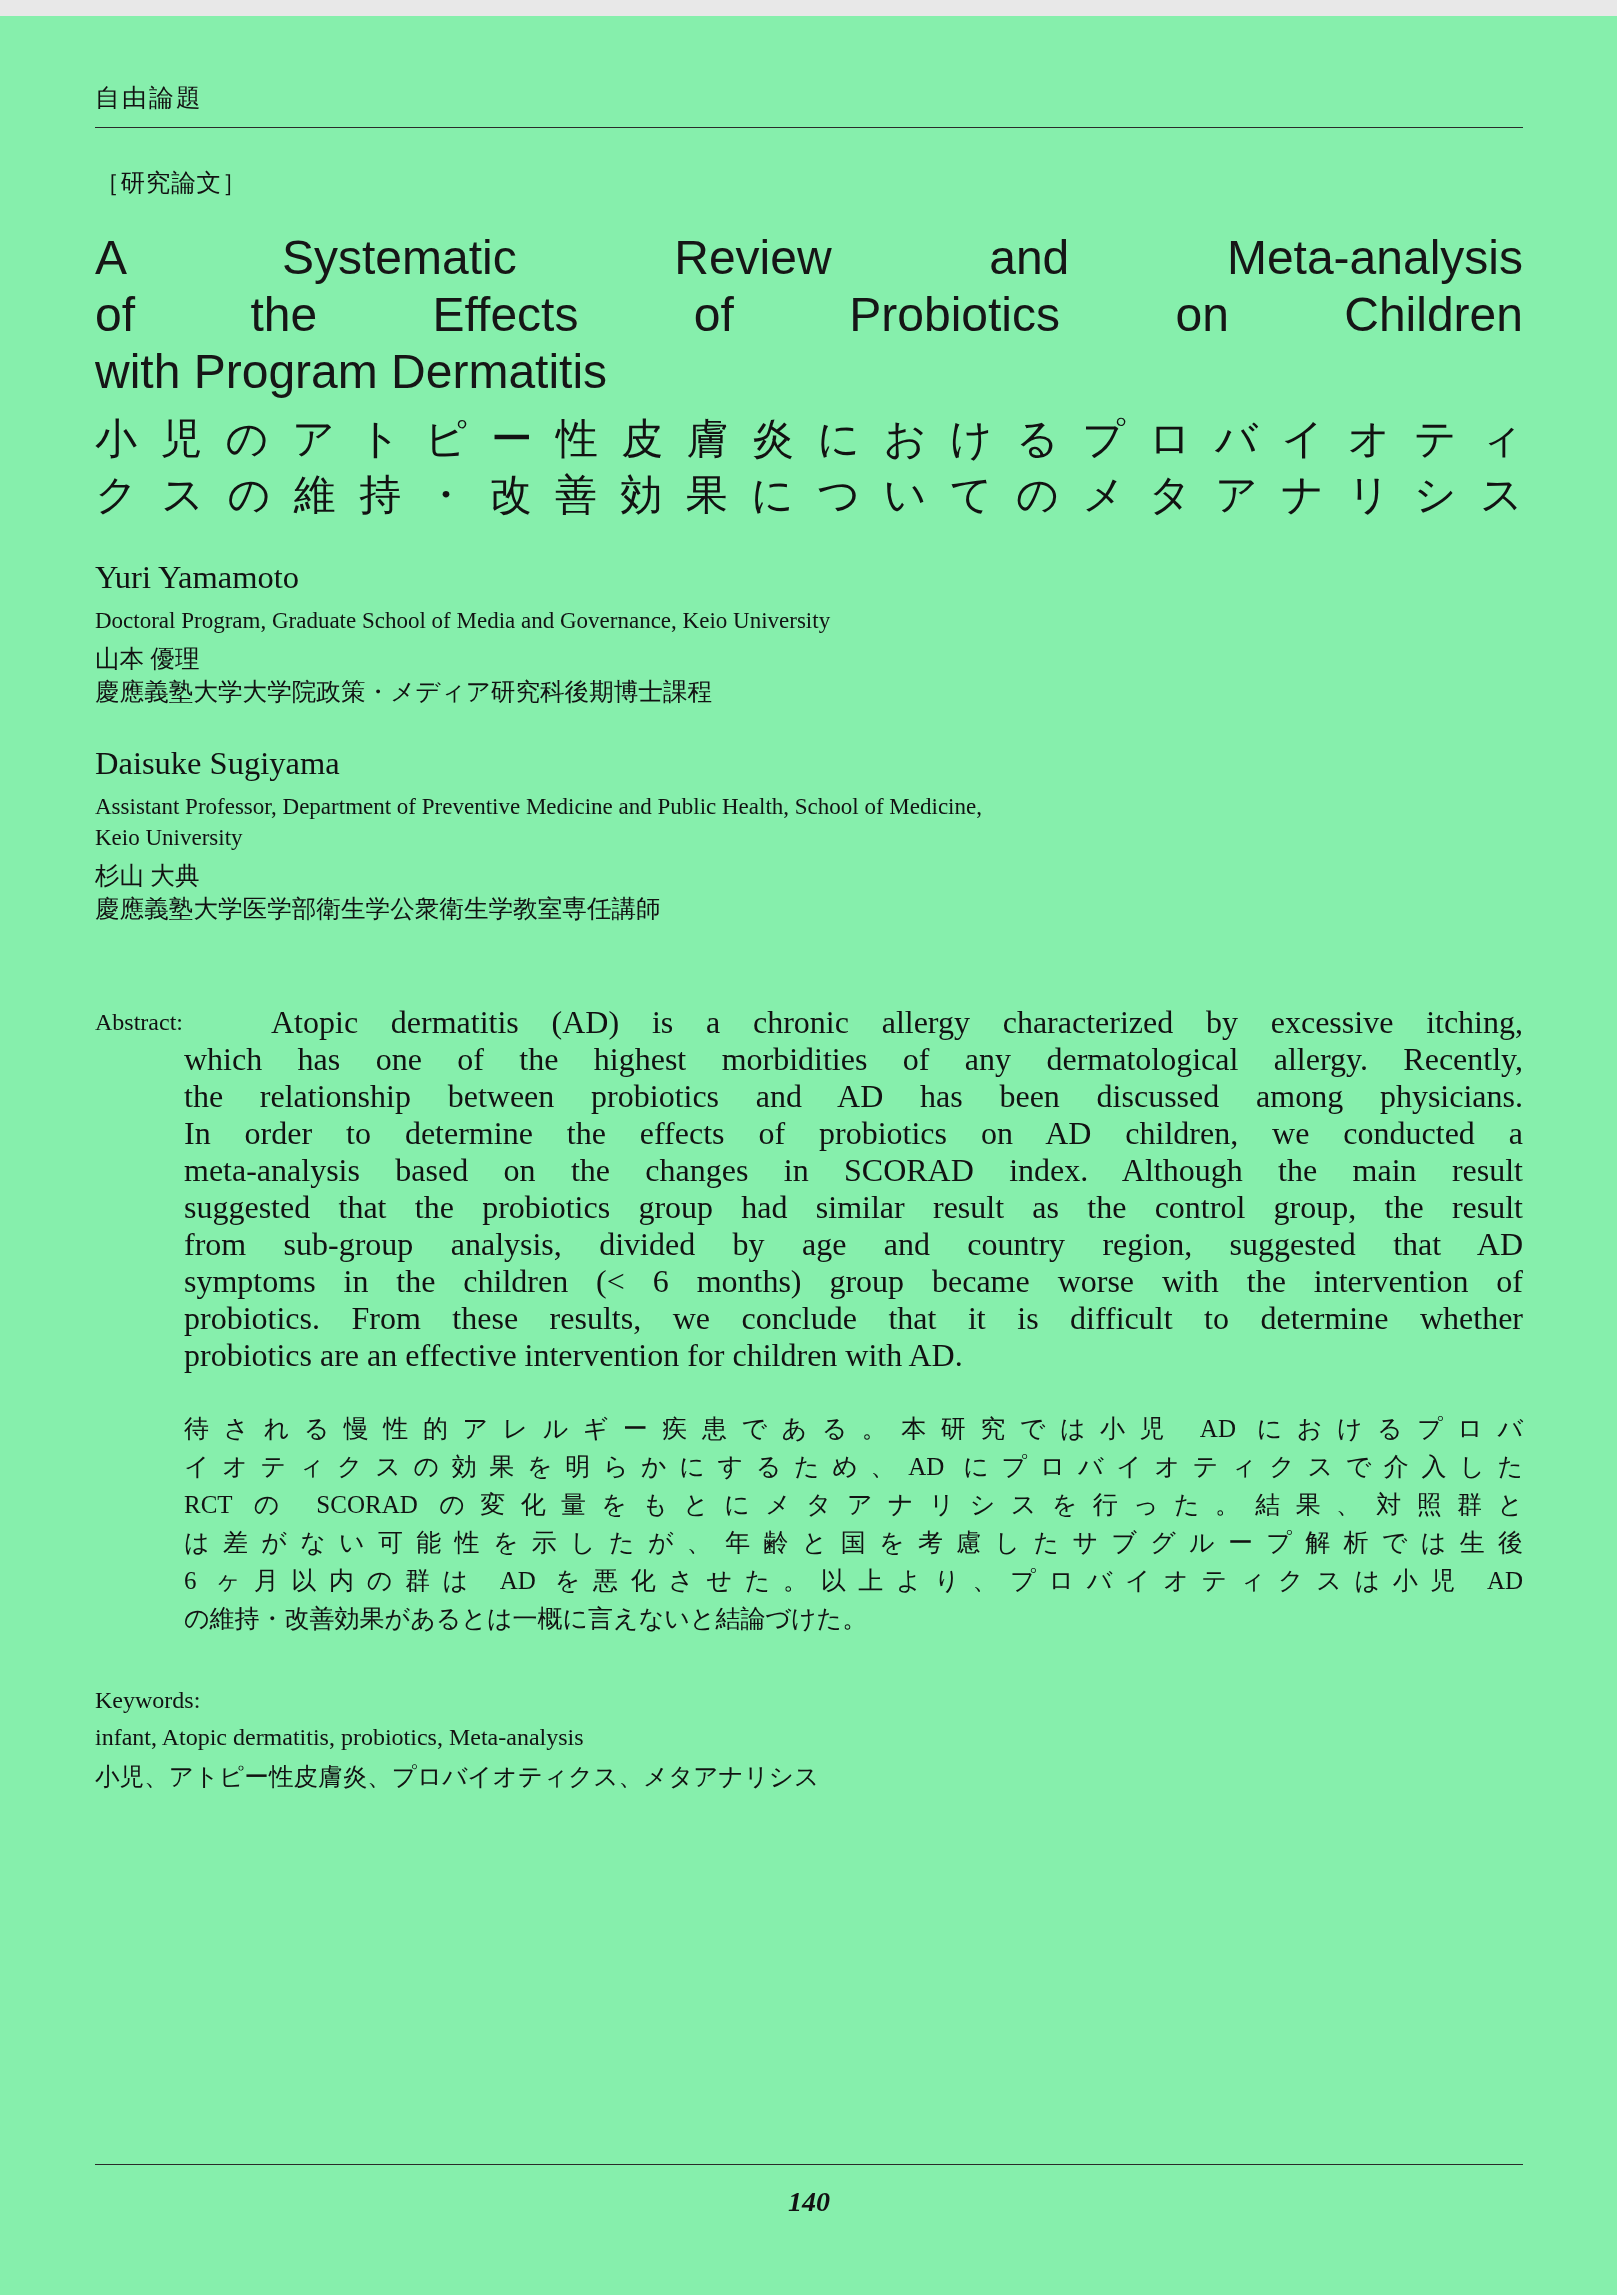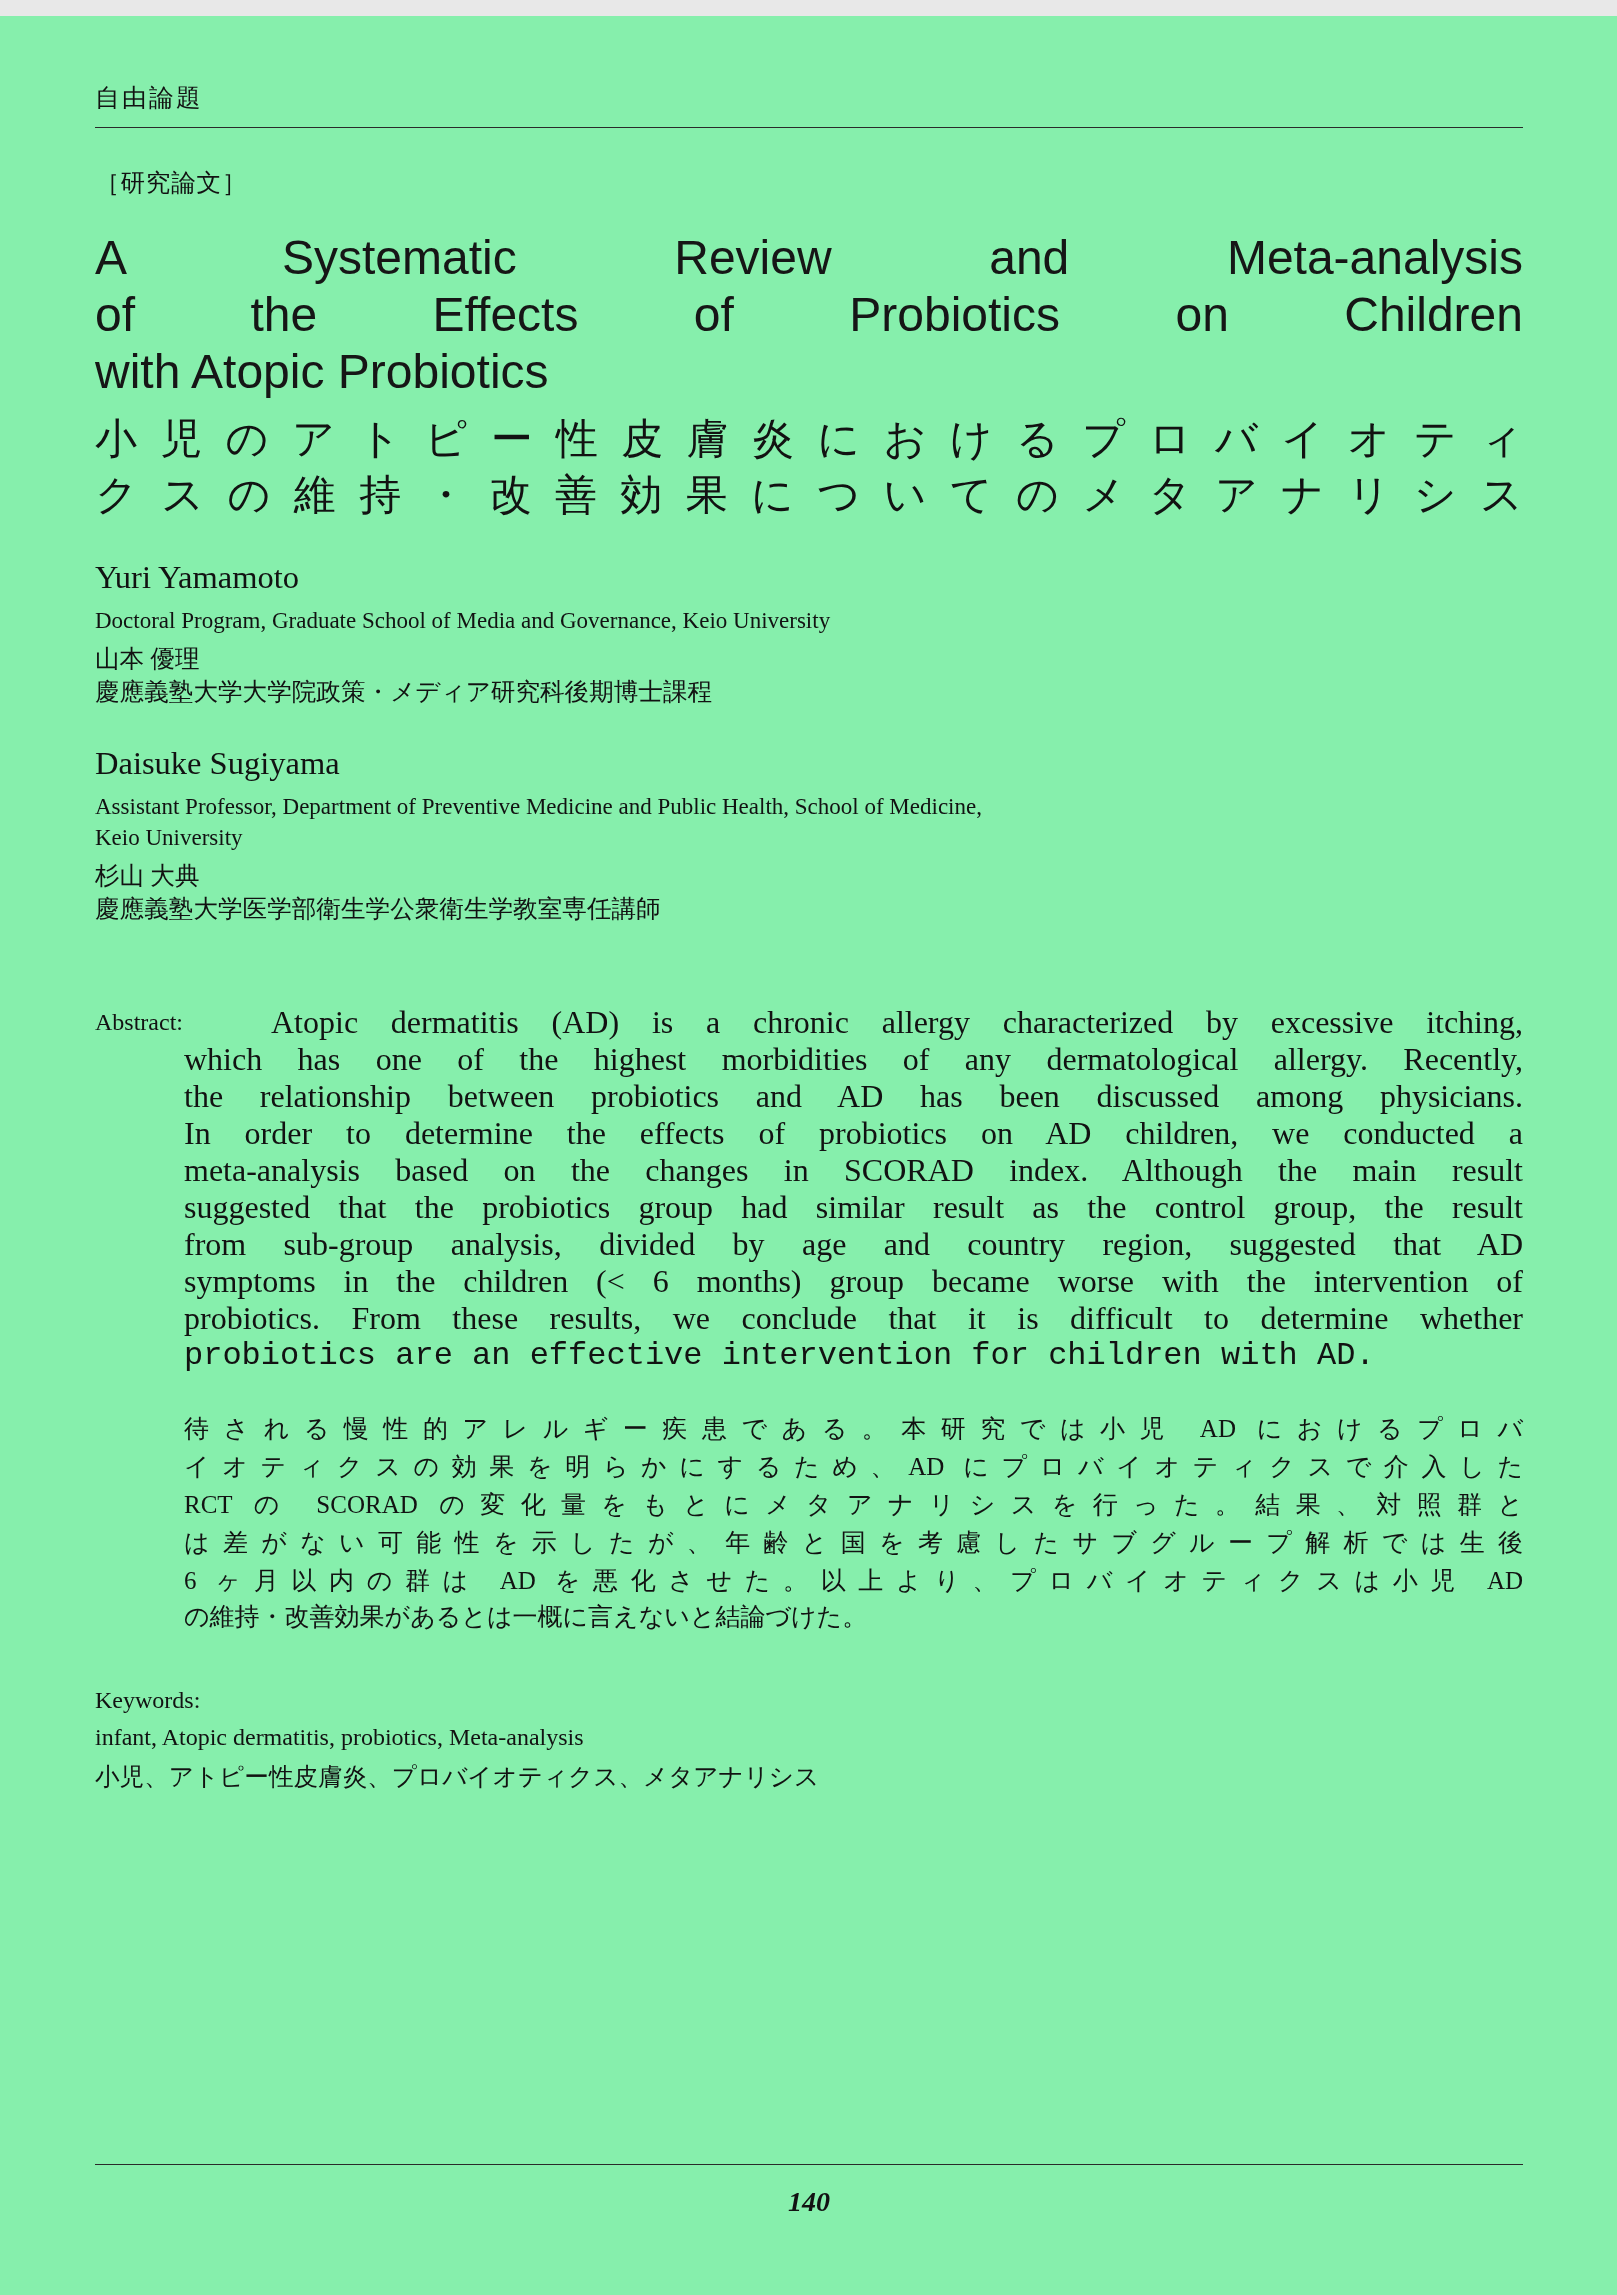--- a/index.html
+++ b/index.html
@@ -35,21 +35,21 @@
   .author-affil-en{margin-top:8px;font-size:23px;line-height:31px;}
   .author-name-ja{margin-top:6.3px;font-size:24.6px;line-height:33px;}
   .author-affil-ja{font-size:24.6px;line-height:33px;}
 
   
   .abstract-row{display:flex;margin-top:79px;}
   .abs-label{flex:none;width:89px;font-size:24px;line-height:37px;}
   .abs-body{flex:1;min-width:0;}
   .abs-line{font-size:32px;line-height:37px;text-align:justify;text-align-last:justify;}
   .abs-line.first{text-indent:87px;}
-  .abs-line.last{text-align:right;text-align-last:left;font-family:Liberation Mono, monospace;}
+  .abs-line.last{text-align:right;text-align-last:left;}
 
   .abs-ja{margin-left:89px;margin-top:36px;}
   .abs-ja .abs-line{font-size:25px;line-height:38px;}
   .abs-ja .abs-line.first{text-indent:51px;}
 
   
   .kw-row{display:flex;margin-top:44px;flex-direction:column;}
   .kw-label{flex:none;width:109px;font-size:24px;line-height:37px;}
   .kw-values{flex:1;min-width:0;}
   .kw-en{font-size:24px;line-height:37px;}
@@ -67,21 +67,21 @@
   <div class="content">
 
     <div class="journal-header">自由論題</div>
     <hr class="header-rule">
 
     <div class="article-type">［研究論文］</div>
 
     <div class="title-en">
       <div class="t-line j">A Systematic Review and Meta-analysis</div>
       <div class="t-line j">of the Effects of Probiotics on Children</div>
-      <div class="t-line">with Atopic Probiotics</div>
+      <div class="t-line">with Program Dermatitis</div>
     </div>
 
     <div class="title-ja">
       <div class="t-line j">小児のアトピー性皮膚炎におけるプロバイオティ</div>
       <div class="t-line j">クスの維持・改善効果についてのメタアナリシス</div>
     </div>
 
     <div class="author">
       <div class="author-name">Yuri Yamamoto</div>
       <div class="author-affil-en">

